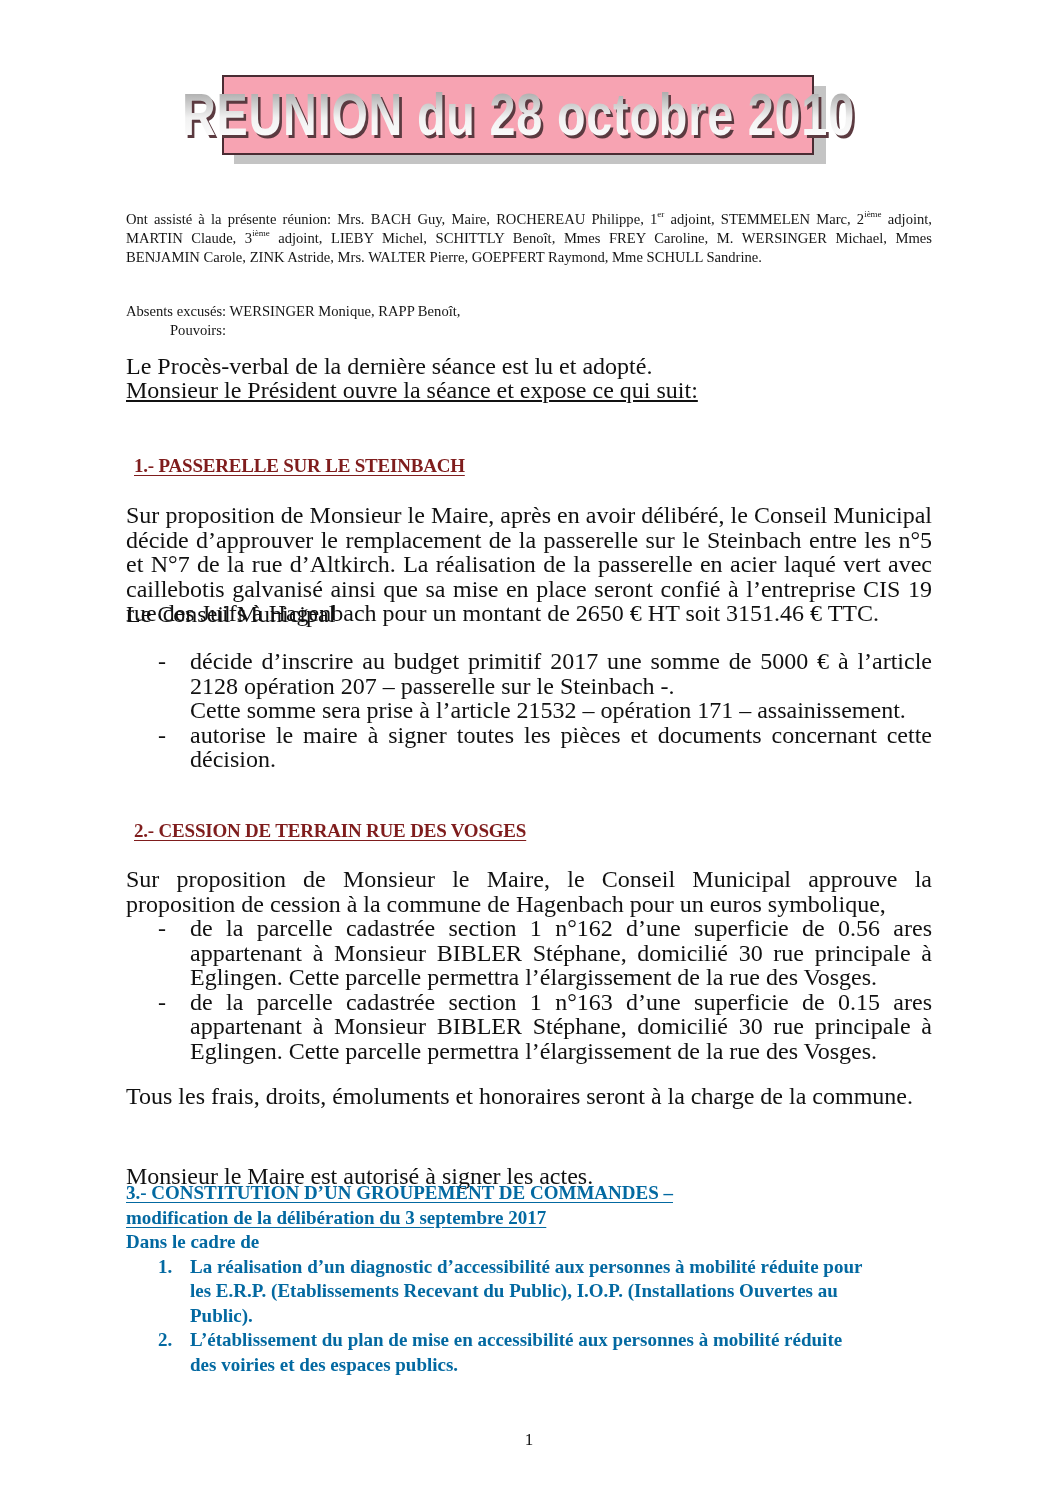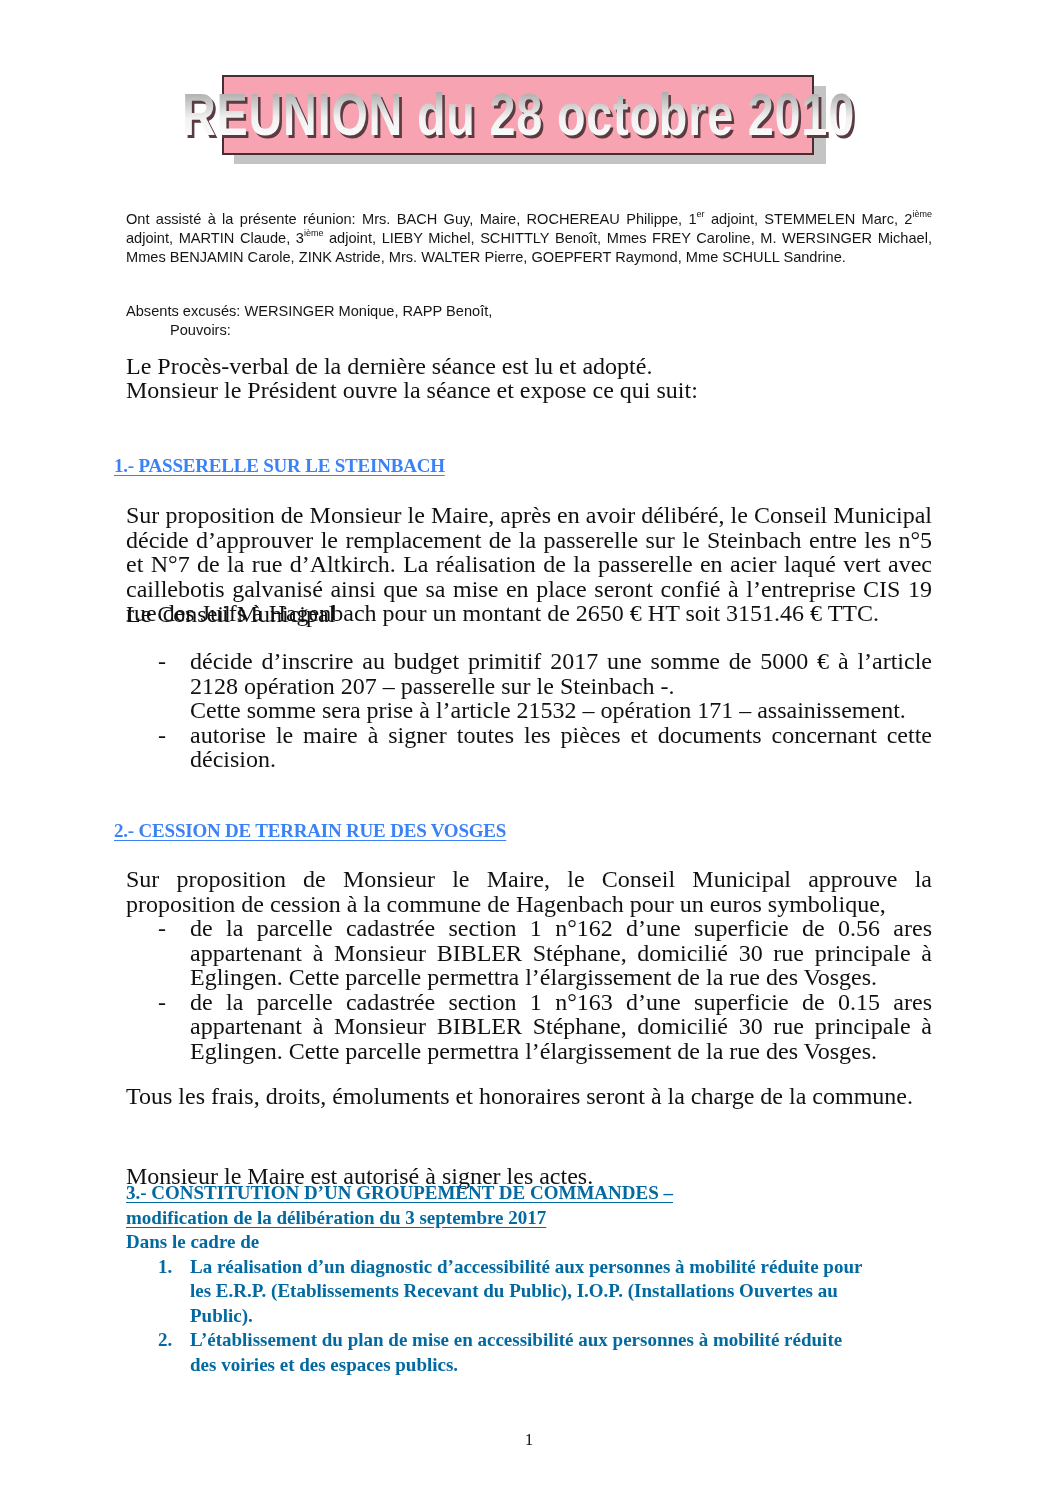--- a/index.html
+++ b/index.html
@@ -85,21 +85,21 @@
       margin-left: 3px;
       margin-top: 3px;
       translate: -50% -50%;
     }
 
     
     .small {
       position: absolute;
       left: 126px;
       width: 806px;
-      font-family: Liberation Sans, sans-serif;
+      font-family: Liberation Serif, serif;
       font-size: 14.6px;
       line-height: 19px;
       text-align: justify;
       color: #151515;
     }
     .small sup {
       font-size: 9px;
       line-height: 0;
       position: relative;
       top: -1px;
@@ -112,25 +112,25 @@
       width: 806px;
       font-family: "Liberation Serif", serif;
       font-size: 24px;
       line-height: 24.5px;
       color: #111111;
     }
     .justify { text-align: justify; }
 
     .section-heading {
       position: absolute;
-      left: 114px;
+      left: 134px;
       font-family: "Liberation Serif", serif;
       font-weight: bold;
       font-size: 19px;
-      color: #3b82f6;
+      color: #7f1d1d;
       text-decoration: underline;
       text-underline-offset: 3px;
       white-space: nowrap;
       letter-spacing: -0.2px;
     }
 
     .dash-list {
       list-style: none;
       margin: 0;
       padding: 0;
@@ -200,21 +200,21 @@
       <span class="title-text">REUNION du 28 octobre 2010</span>
     </div>
   </div>
 
   <div class="small" style="top:210px;"><span>Ont assisté à la présente réunion: Mrs. BACH Guy, Maire,  ROCHEREAU Philippe, 1</span><sup>er</sup><span> adjoint, STEMMELEN Marc, 2</span><sup>ième</sup><span> adjoint, MARTIN Claude, 3</span><sup>ième</sup><span> adjoint, LIEBY Michel, SCHITTLY Benoît, Mmes FREY Caroline, M. WERSINGER Michael, Mmes BENJAMIN Carole, ZINK Astride, Mrs. WALTER Pierre, GOEPFERT Raymond, Mme SCHULL Sandrine.</span></div>
 
   <div class="small" style="top:302px;">Absents excusés: WERSINGER Monique, RAPP Benoît,</div>
   <div class="small" style="top:321px;margin-left:44px;">Pouvoirs:</div>
 
   <div class="body" style="top:354px;">Le Procès-verbal de la dernière séance est lu et adopté.</div>
-  <div class="body" style="top:378px;">Monsieur le Président ouvre la séance et expose ce qui suit:</div>
+  <div class="body" style="top:378px;text-decoration:underline;">Monsieur le Président ouvre la séance et expose ce qui suit:</div>
 
   <div class="section-heading" style="top:455px;">1.- PASSERELLE SUR LE STEINBACH</div>
 
   <div class="body justify" style="top:503px;">Sur proposition de Monsieur le Maire, après en avoir délibéré, le Conseil Municipal décide d’approuver le remplacement de la passerelle sur le Steinbach entre les n°5 et N°7 de la rue d’Altkirch. La réalisation de la passerelle en acier laqué vert avec caillebotis galvanisé ainsi que sa mise en place   seront confié à l’entreprise CIS 19 rue des Juifs à Hagenbach pour un montant de 2650 € HT soit 3151.46 € TTC.</div>
   <div class="body" style="top:602px;">Le Conseil Municipal</div>
 
   <div class="body justify" style="top:649px;">
     <ul class="dash-list">
       <li>
         <span class="dash">-</span>

